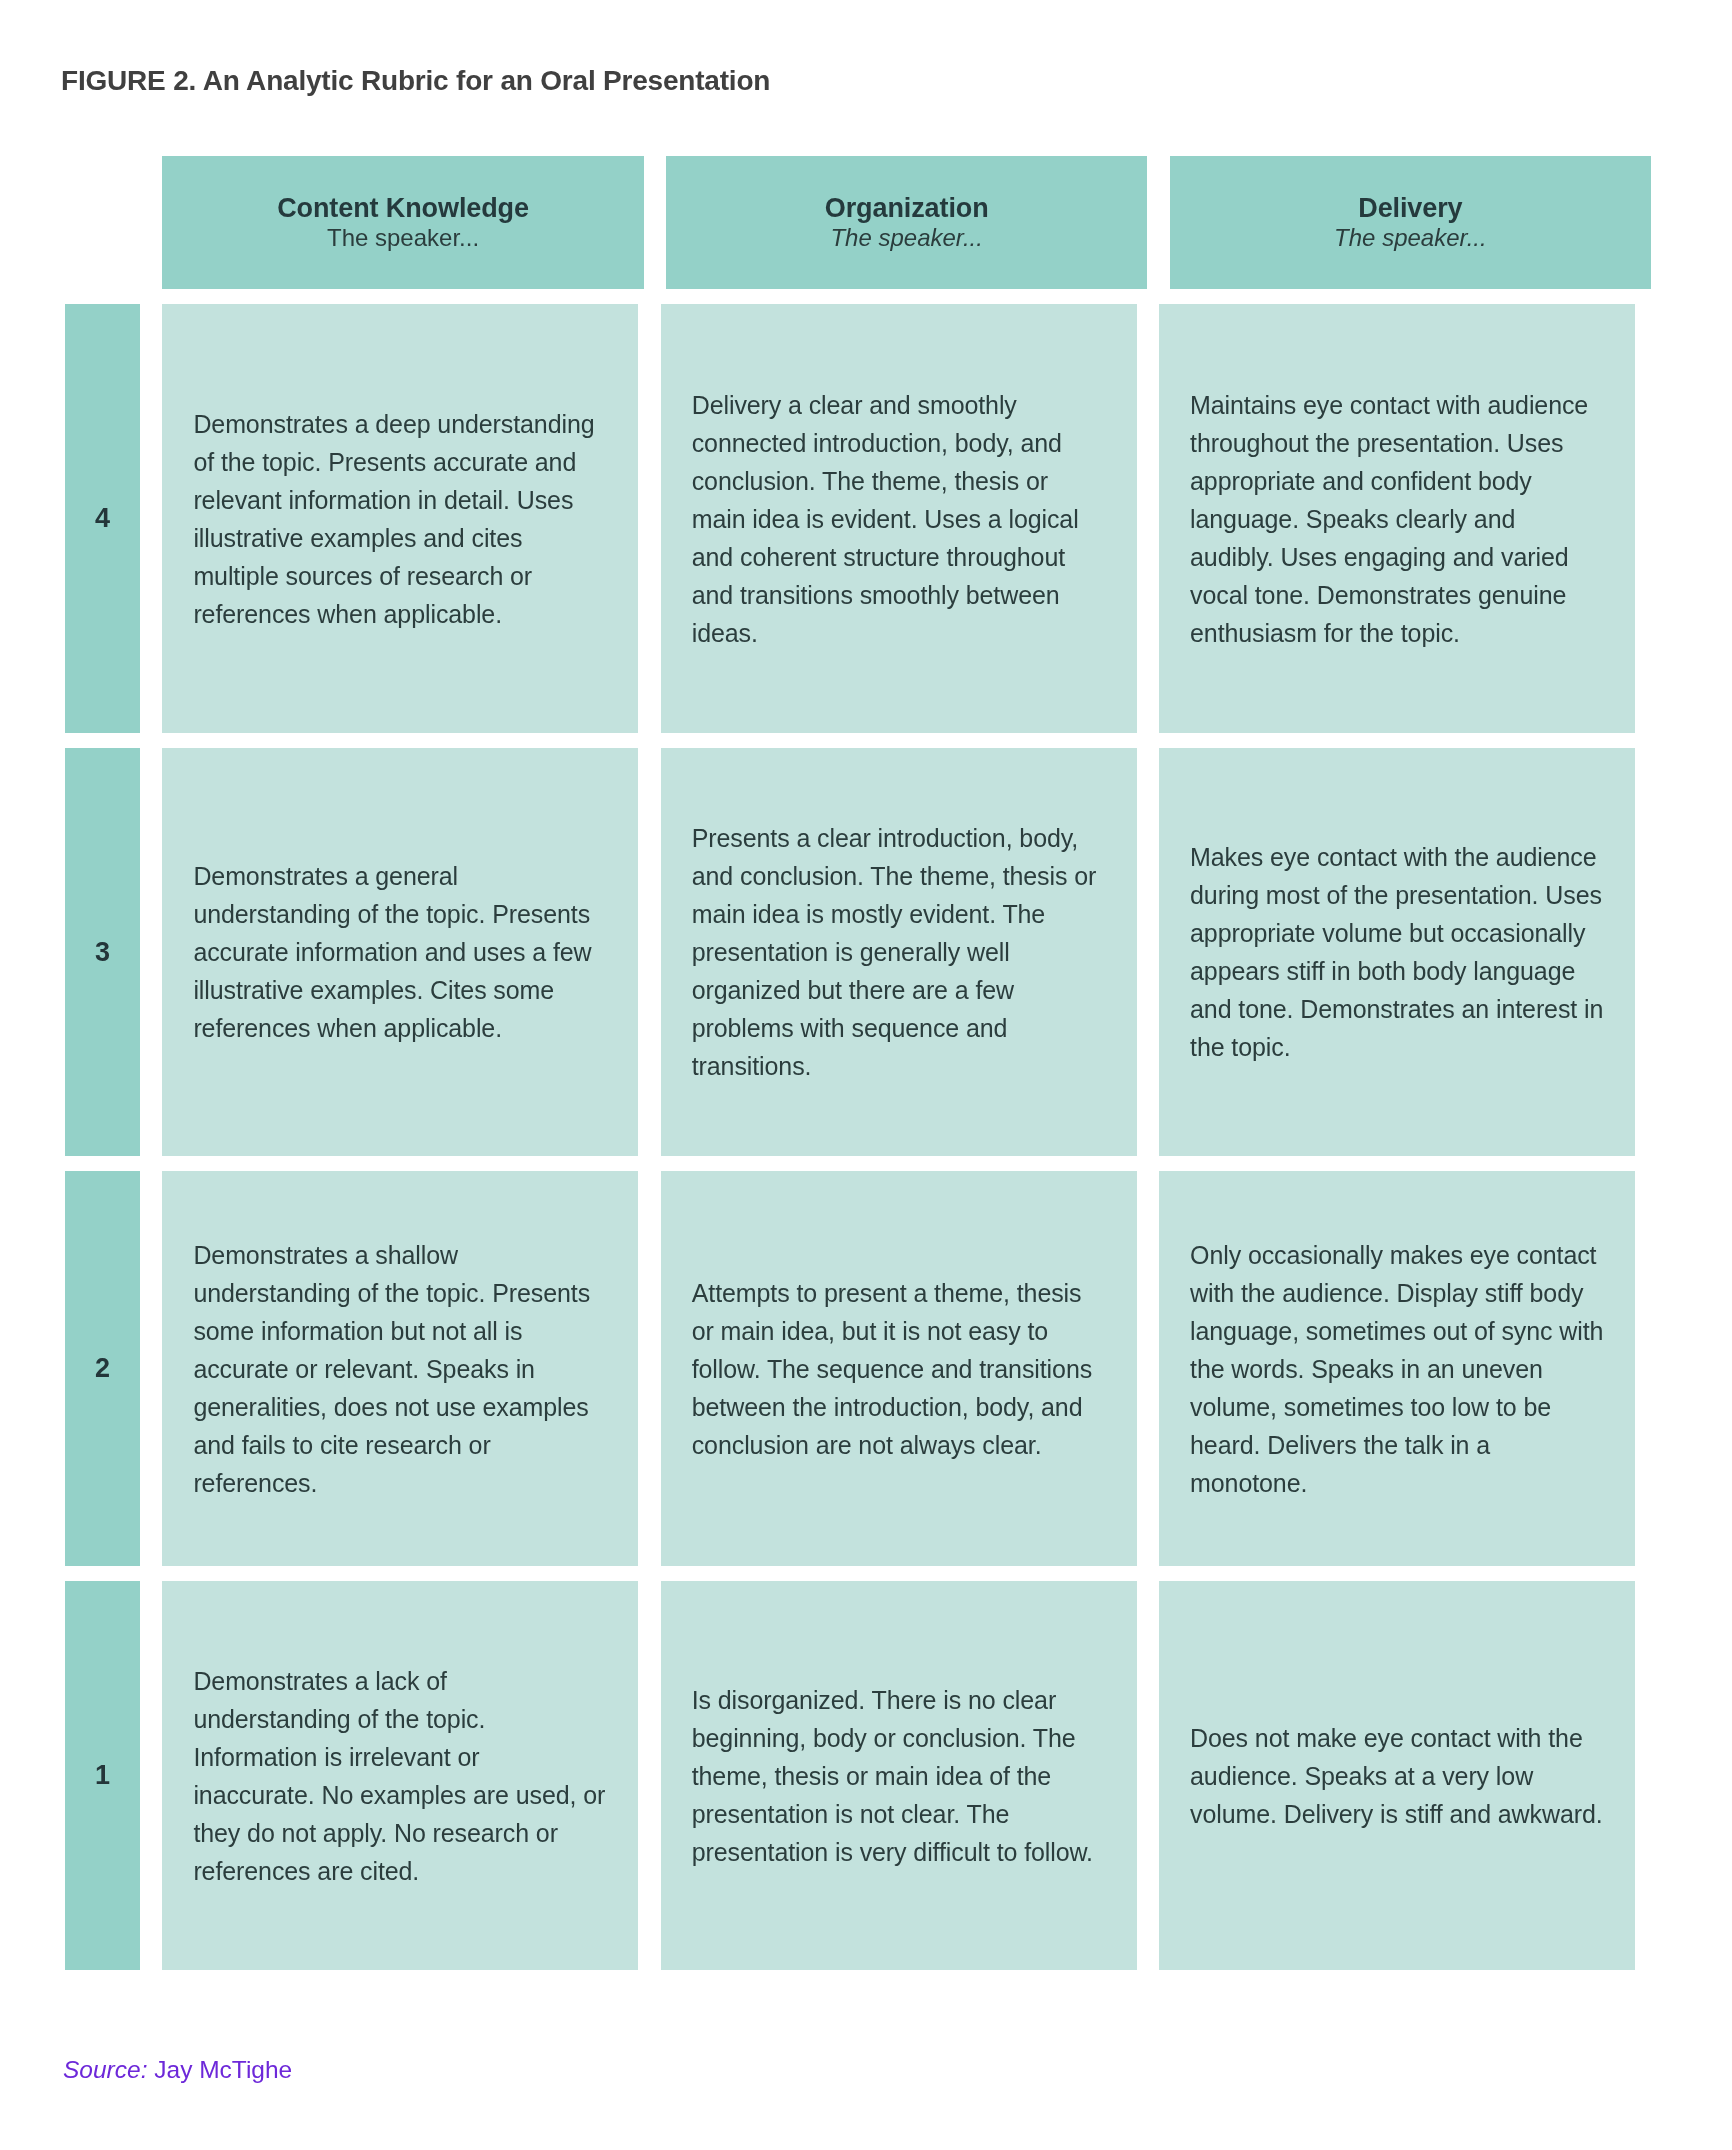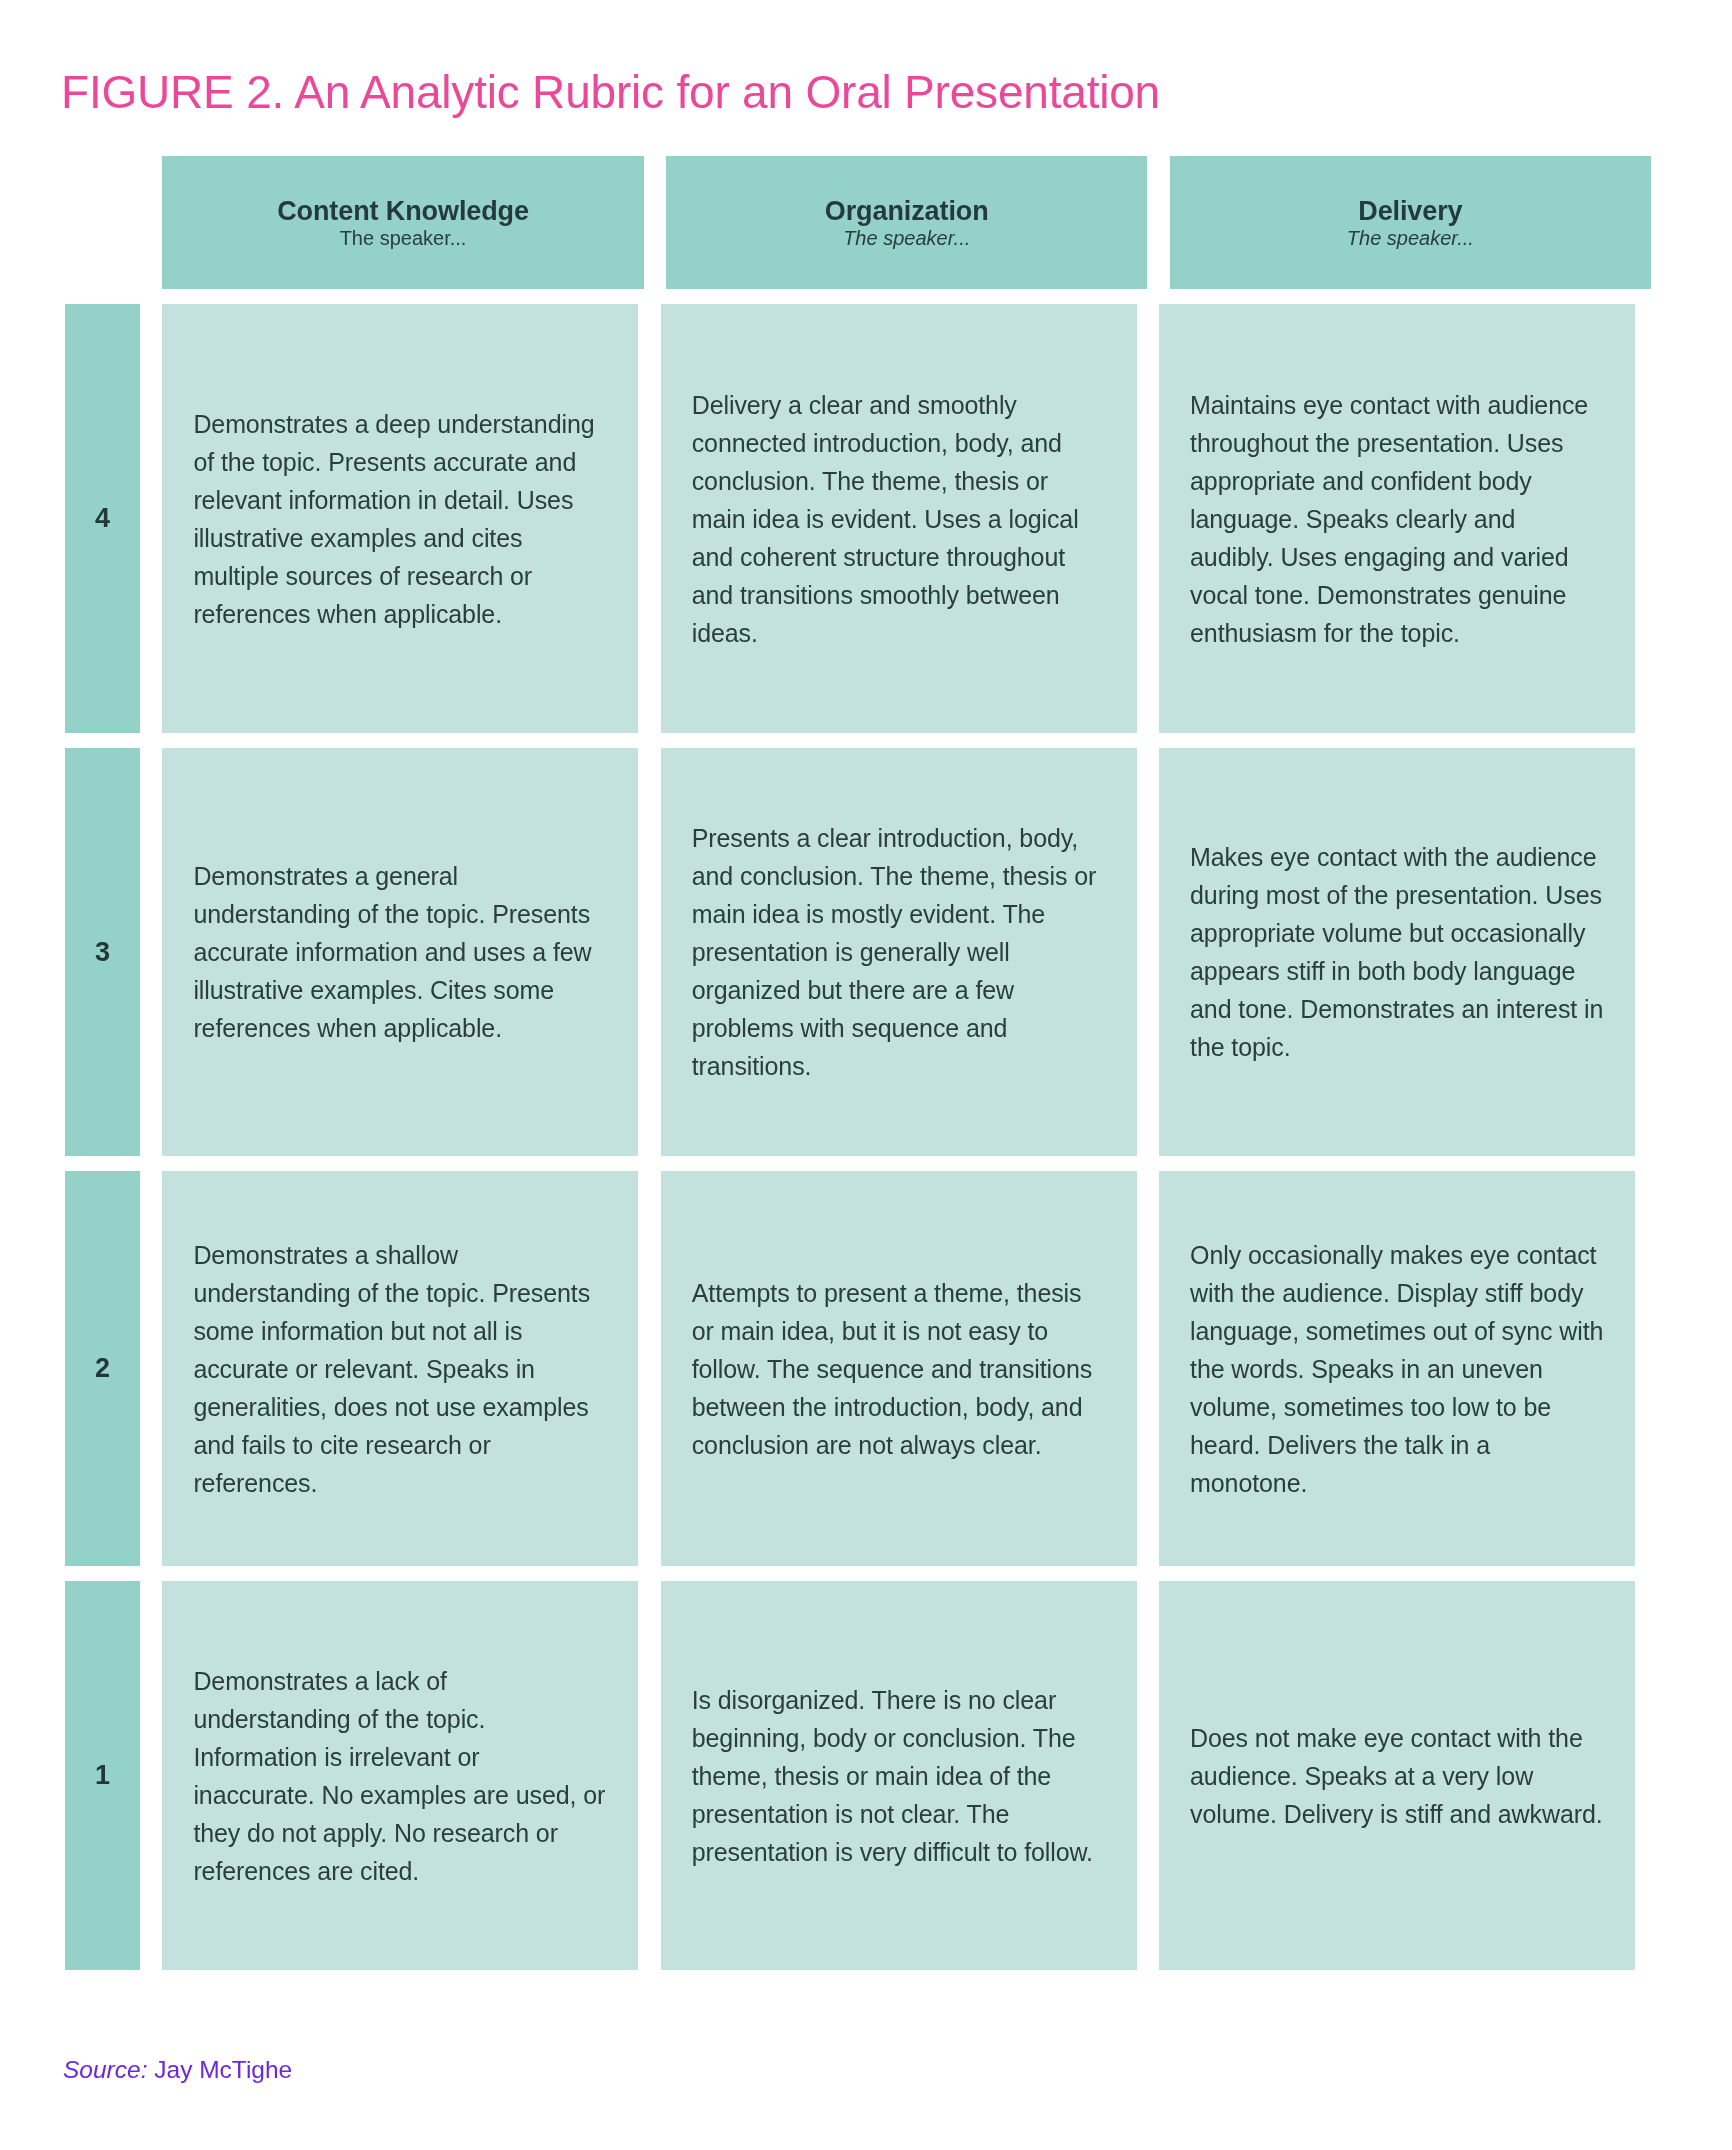--- a/index.html
+++ b/index.html
@@ -20,23 +20,23 @@
     width: 1733px;
     height: 2151px;
     background: #ffffff;
   }
 
   
   .figure-title {
     position: absolute;
     left: 61px;
     top: 65px;
-    font-size: 46px;
-    font-weight: normal;
-    color: #ec4899;
+    font-size: 28px;
+    font-weight: bold;
+    color: #404040;
     letter-spacing: -0.2px;
     white-space: nowrap;
   }
 
   
   .rubric {
     position: absolute;
     left: 0;
     top: 156px;
     width: 1733px;
@@ -100,21 +100,21 @@
   }
   .header-row .head-cell:last-child { margin-right: 0; }
 
   .head-title {
     font-size: 27px;
     font-weight: bold;
     color: #253a3d;
     letter-spacing: -0.1px;
   }
   .head-sub {
-    font-size: 20px;
+    font-size: 24px;
     color: #2b3d3d;
     font-style: italic;
   }
   .head-sub.upright {
     font-style: normal;
   }
 
   .row-gap { height: 15px; }
 
   

